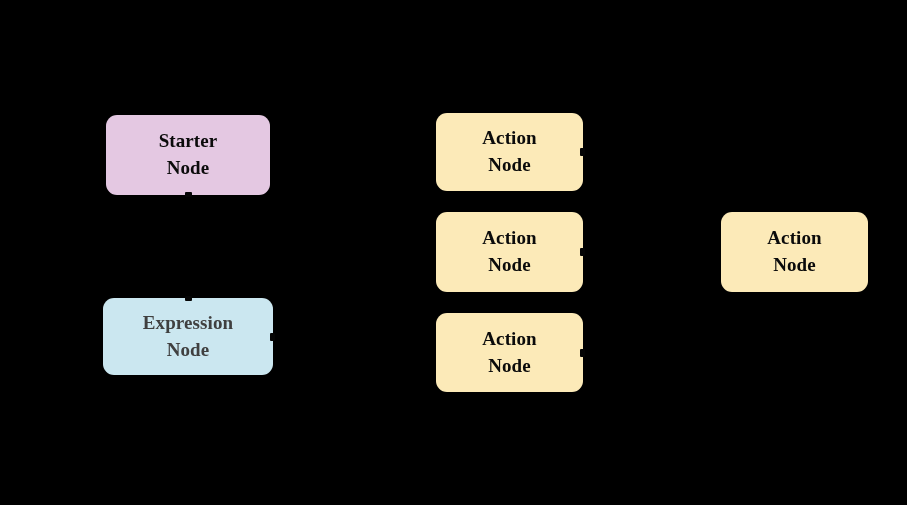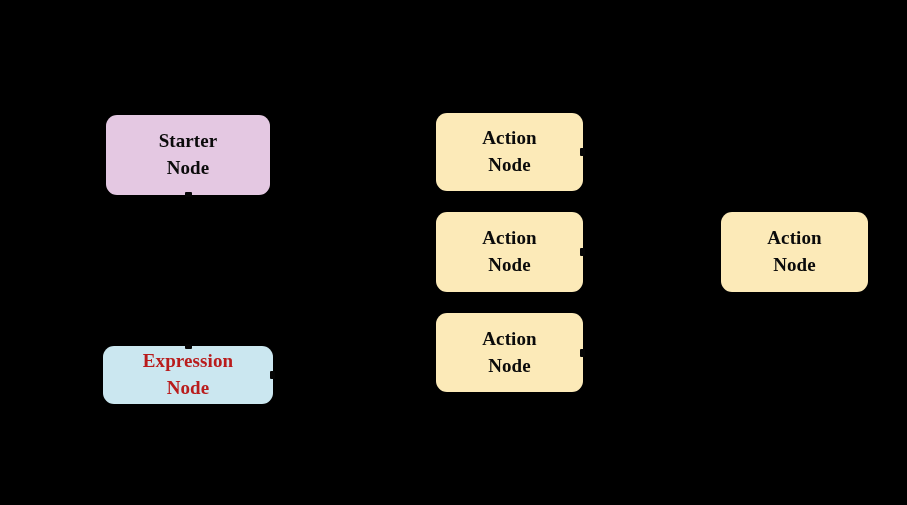--- a/index.html
+++ b/index.html
@@ -87,21 +87,21 @@
       <path d="M 273 336.5 C 346.35 336.5, 362.65 352.5, 436 352.5" fill="none" stroke="#000000" stroke-width="2"></path>
       <path d="M 583 252 C 645.1 252, 658.9 252, 721 252" fill="none" stroke="#000000" stroke-width="2"></path>
     </svg>
 
   <div class="node" id="node-starter-node" style="left: 106px; top: 115px; width: 164px; height: 80px; background: rgb(228, 200, 226); color: rgb(11, 11, 11);">
     <span class="line">Starter</span>
     <span class="line">Node</span>
     <span class="port port-bottom" style="background: rgb(5, 5, 5);"></span>
   </div>
 
-  <div class="node" id="node-expression-node" style="left: 103px; top: 298px; width: 170px; height: 58px; background: rgb(203, 231, 240); color: #b91c1c; margin-top: 48px;">
+  <div class="node" id="node-expression-node" style="left: 103px; top: 298px; width: 170px; height: 77px; background: rgb(203, 231, 240); color: #404040;">
     <span class="line">Expression</span>
     <span class="line">Node</span>
     <span class="port port-top" style="background: rgb(5, 5, 5);"></span>
     <span class="port port-right" style="background: rgb(5, 5, 5);"></span>
   </div>
 
   <div class="node" id="node-action-node-1" style="left: 436px; top: 113px; width: 147px; height: 78px; background: rgb(252, 234, 184); color: rgb(11, 11, 11);">
     <span class="line">Action</span>
     <span class="line">Node</span>
     <span class="port port-right" style="background: rgb(5, 5, 5);"></span>

